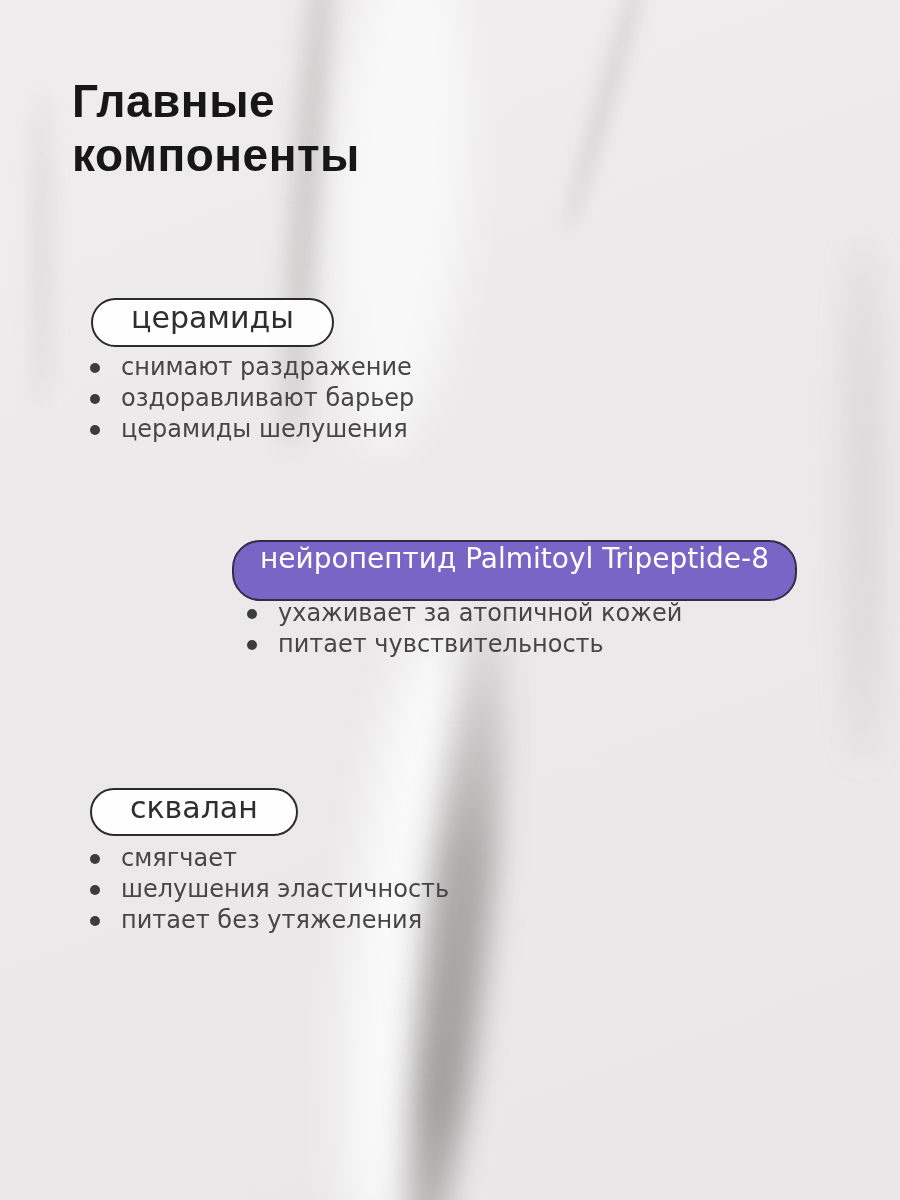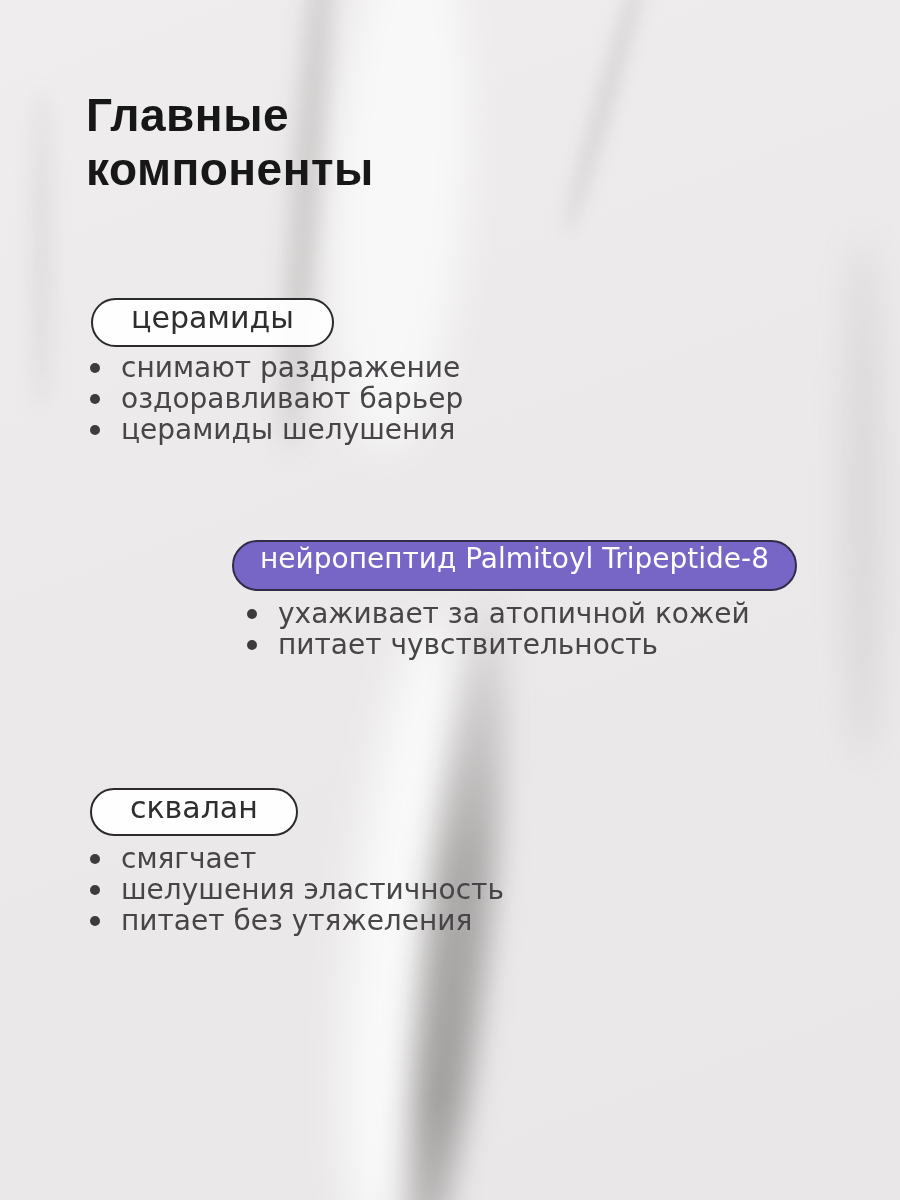--- a/index.html
+++ b/index.html
@@ -39,21 +39,21 @@
     left: 846px; top: 240px; width: 34px; height: 520px;
     background: rgba(150,146,144,0.20); filter: blur(16px);
   }
   .streak.shadow-left {
     left: 34px; top: 90px; width: 16px; height: 320px;
     background: rgba(150,146,144,0.18); filter: blur(10px);
   }
 
   
   .title {
-    position: absolute; left: 72px; top: 74px; margin: 14px;
+    position: absolute; left: 72px; top: 74px; margin: 0;
     font-family: "Liberation Sans", "DejaVu Sans", sans-serif;
     font-size: 46px; line-height: 54px; font-weight: 700;
     letter-spacing: 0.5px;
     color: var(--title, #171717);
   }
 
   
   .pill {
     position: absolute; box-sizing: border-box;
     display: inline-flex; align-items: flex-start; justify-content: center;
@@ -68,32 +68,32 @@
     padding: 0 38px;
   }
   .pill.accent {
     border: 2.5px solid var(--accent-border, #312d49);
     background: var(--accent-purple, #7766c5);
     color: #ffffff;
     padding: 0 26px;
     font-size: 28px;
   }
   .pill-ceramides { left: 91px; top: 298px; height: 49px; }
-  .pill-neuropeptide { left: 232px; top: 540px; height: 51px; }
+  .pill-neuropeptide { left: 232px; top: 540px; height: 61px; }
   .pill-squalane { left: 90px; top: 788px; height: 48px; }
 
   
   .bullets { position: absolute; margin: 0; padding: 0; list-style: none; }
   .bullets li { display: flex; align-items: center; height: 31px; }
   .dot {
     flex: 0 0 auto; width: 10px; height: 10px; border-radius: 50%;
     background: #3c3c3c; margin-right: 21px;
   }
   .btxt {
-    font-size: 28px; line-height: 31px; white-space: nowrap;
+    font-size: 24px; line-height: 31px; white-space: nowrap;
     color: var(--body-text, #474547);
   }
   .list-ceramides { left: 90px; top: 352px; }
   .list-neuropeptide { left: 247px; top: 598px; }
   .list-squalane { left: 90px; top: 843px; }
 </style>
 </head>
 <body>
 
 <div class="frame">

